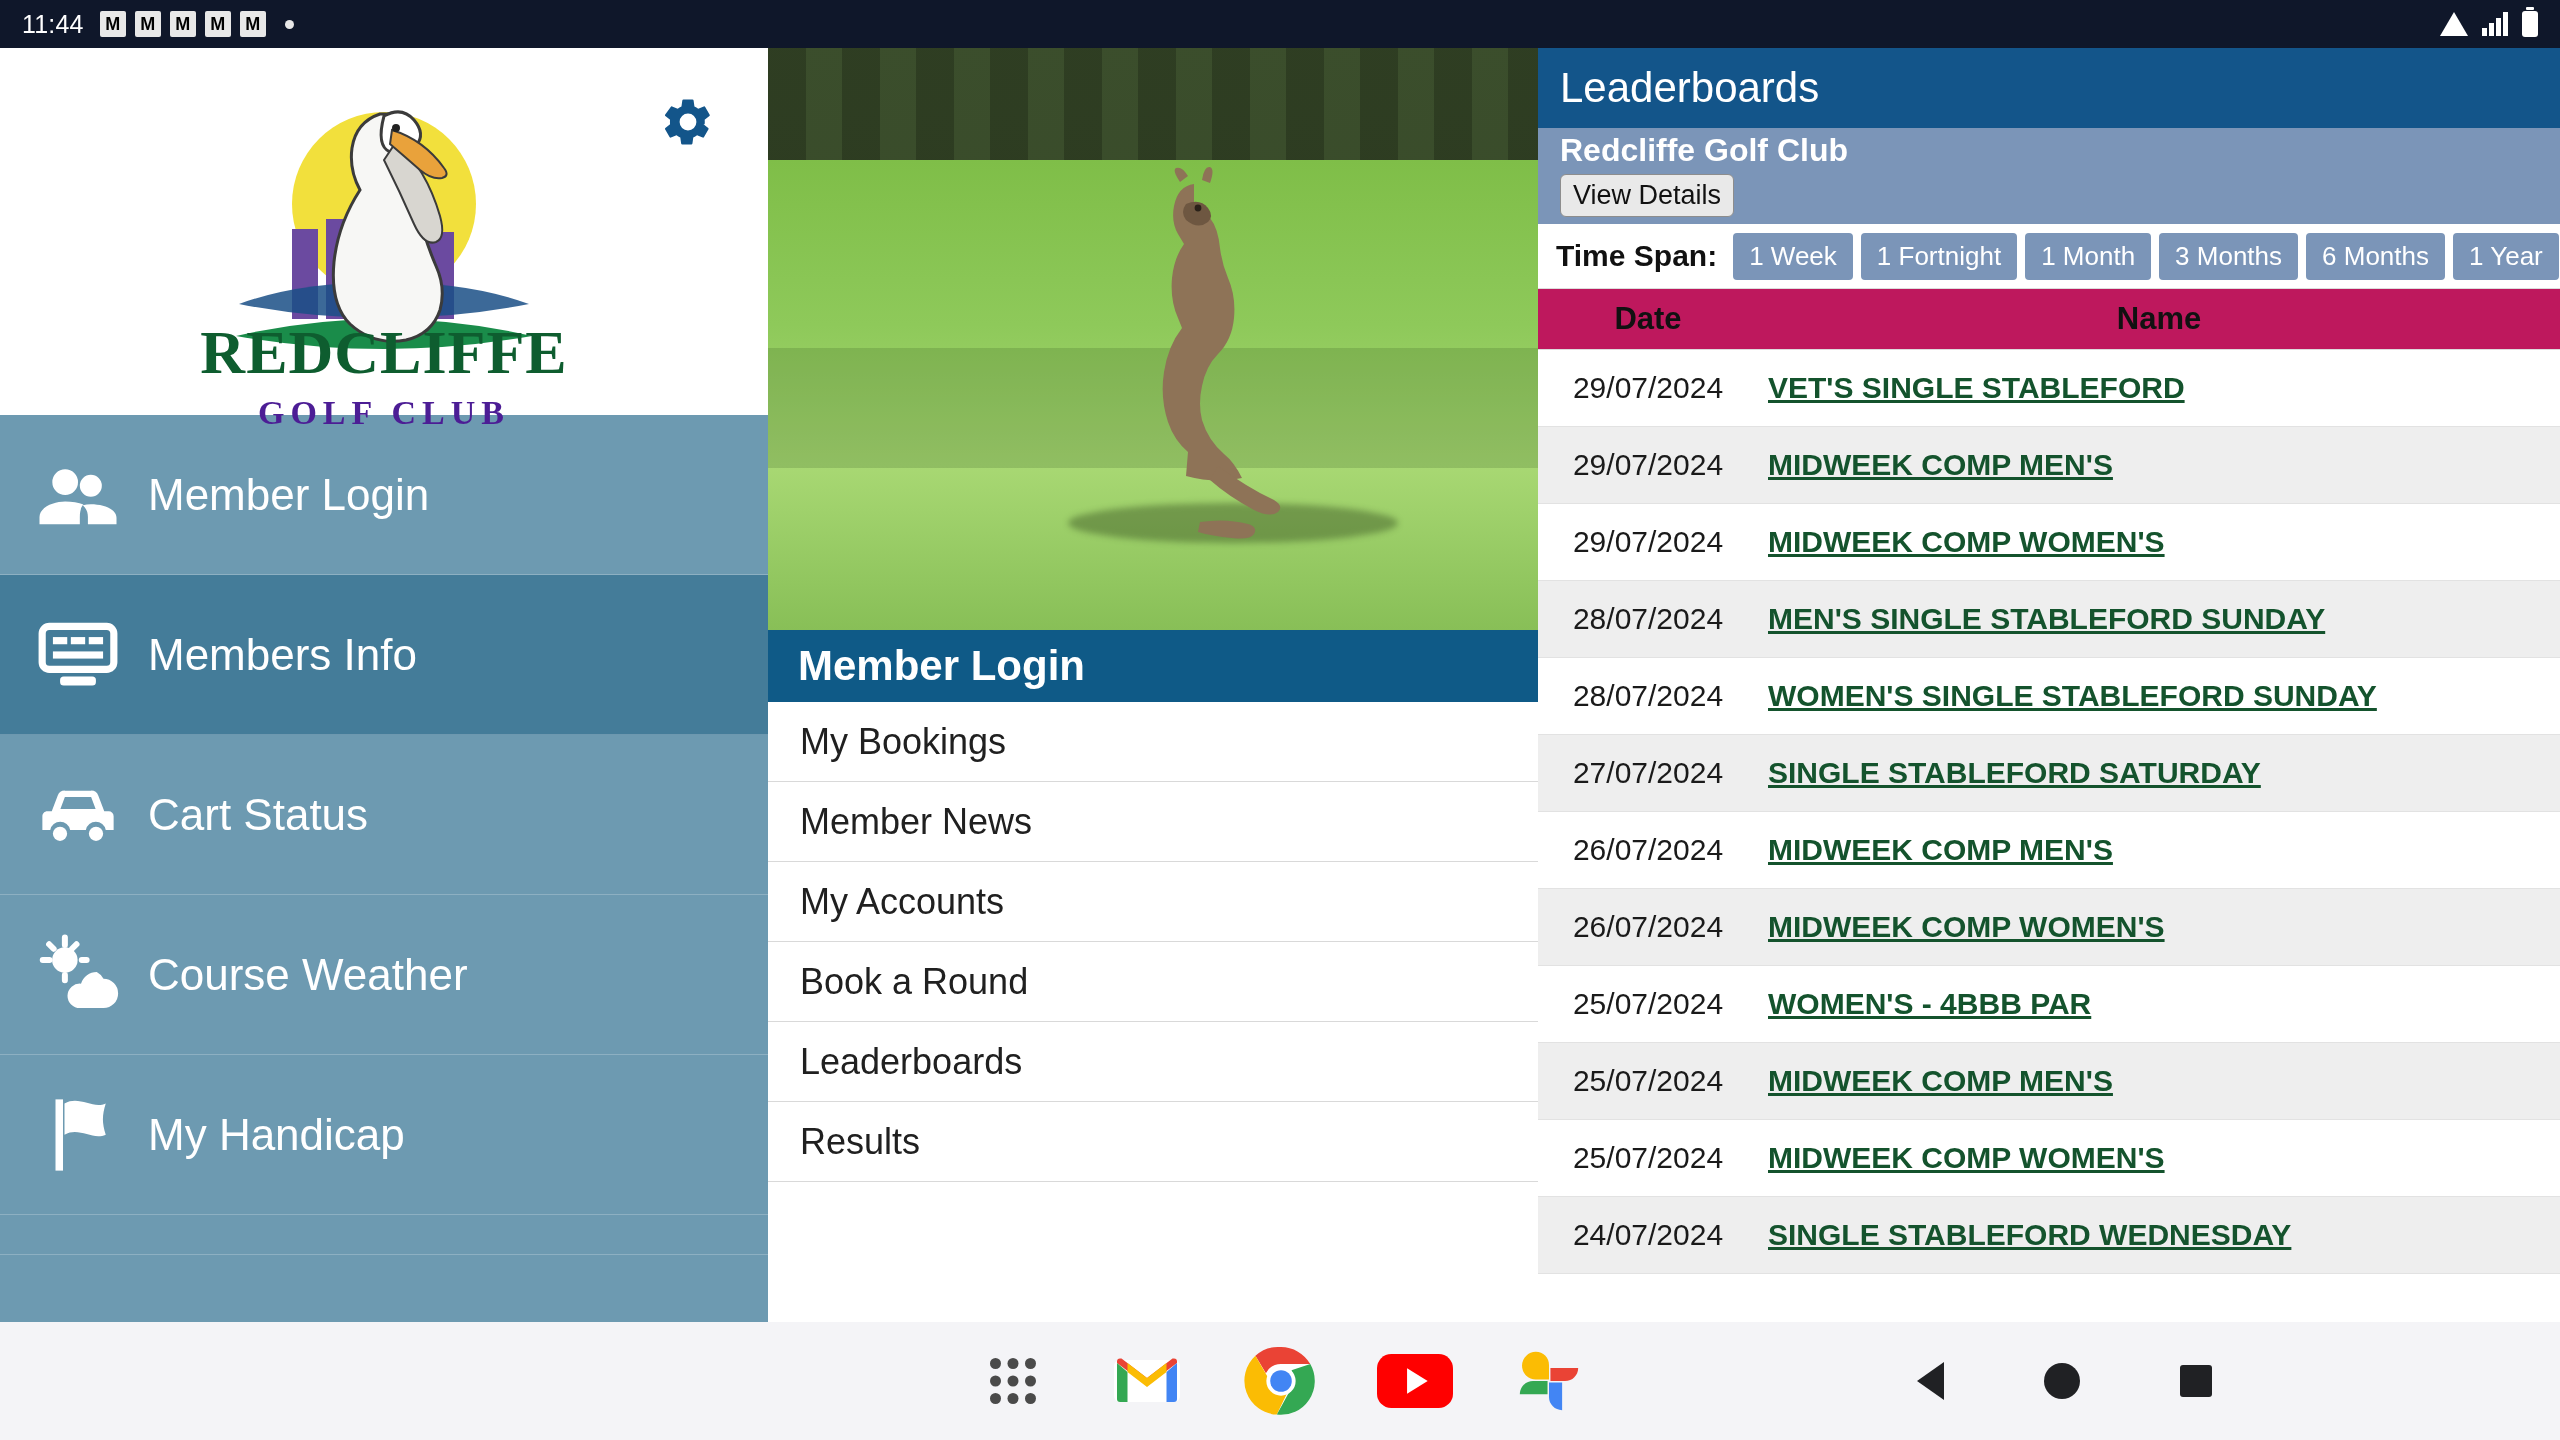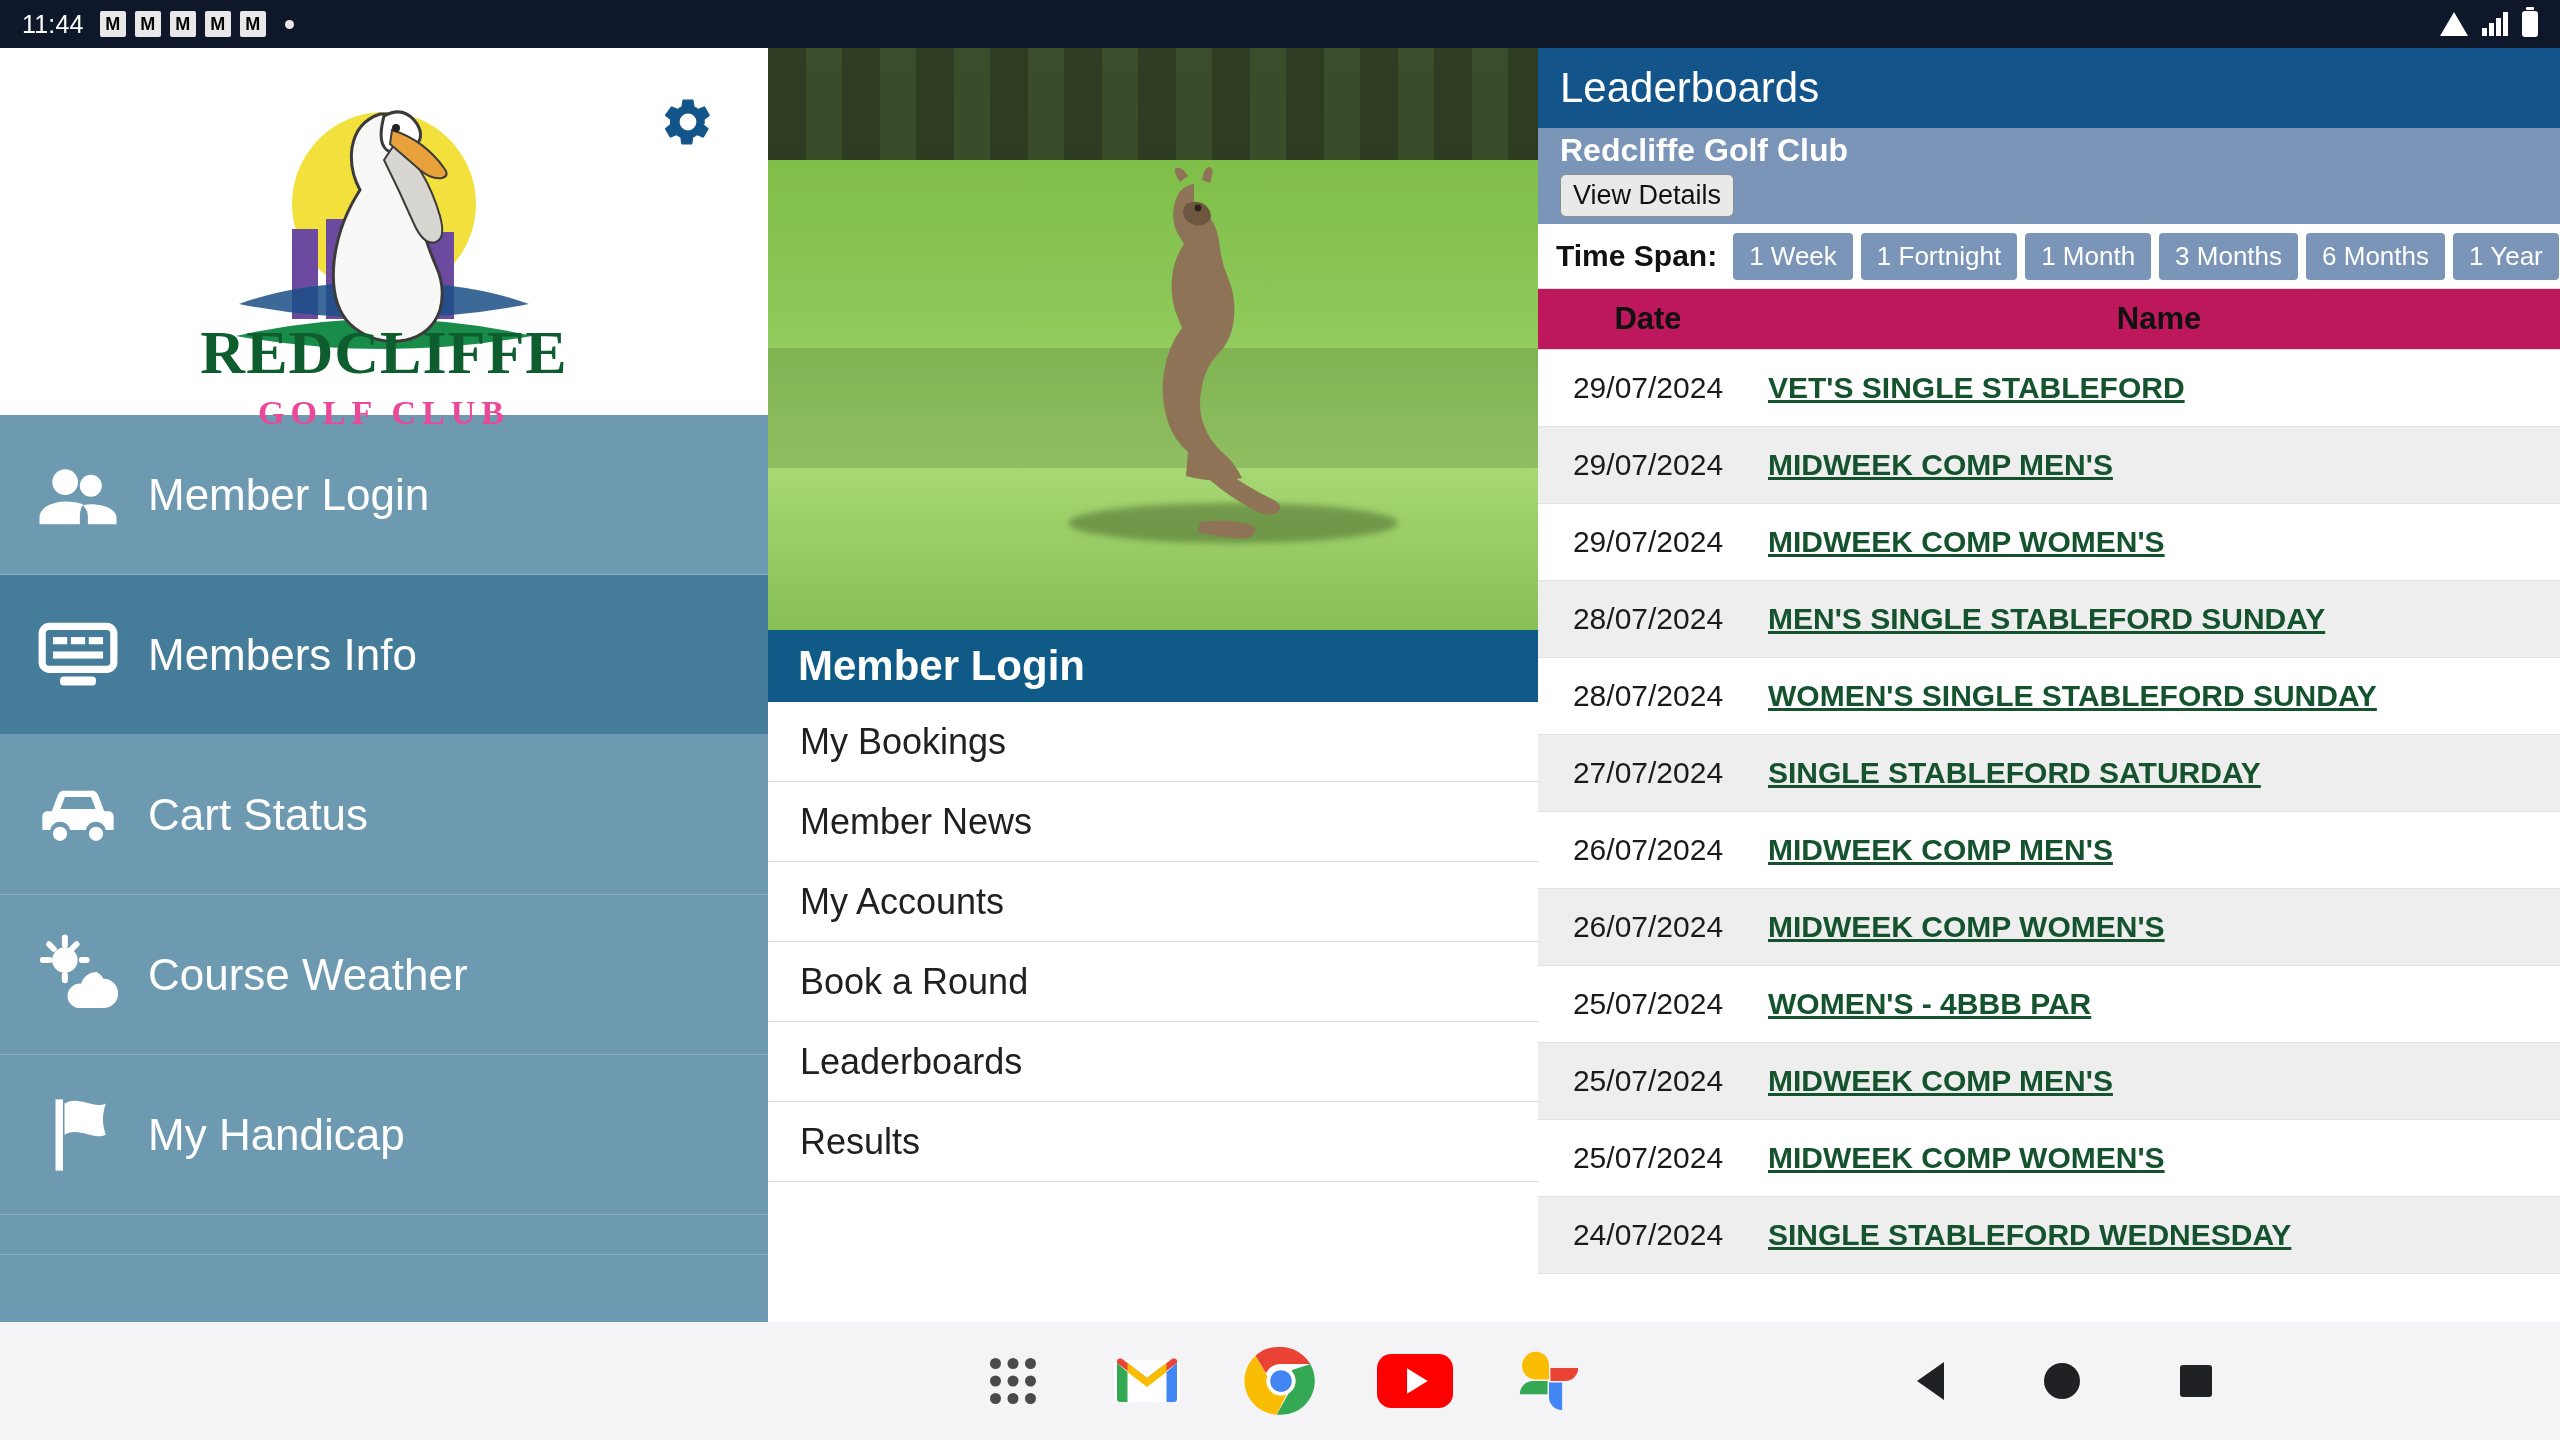--- a/index.html
+++ b/index.html
@@ -49,21 +49,21 @@
   }
   .gear-btn { position: absolute; top: 46px; right: 52px; width: 56px; height: 56px; }
   .logo-wrap { position: relative; width: 480px; height: 390px; margin-top: 6px; }
   .logo-title {
     position: absolute; bottom: 56px; left: 0; width: 100%;
     text-align: center; color: #0e5d2f; font-size: 62px; font-weight: bold;
     letter-spacing: 1px; font-family: "Liberation Serif", serif;
   }
   .logo-sub {
     position: absolute; bottom: 12px; left: 0; width: 100%;
-    text-align: center; color: #ec4899; font-size: 34px; font-weight: bold;
+    text-align: center; color: #4c1d95; font-size: 34px; font-weight: bold;
     letter-spacing: 6px; font-family: "Liberation Serif", serif;
   }
 
   .navitem {
     height: 160px; display: flex; align-items: center;
     padding-left: 18px; color: #ffffff; font-size: 44px;
     border-bottom: 1px solid rgba(255,255,255,0.22);
   }
   .navitem.selected { background: #447c99; }
   .navitem .ic { width: 120px; min-width: 120px; display: flex; align-items: center; justify-content: center; }

